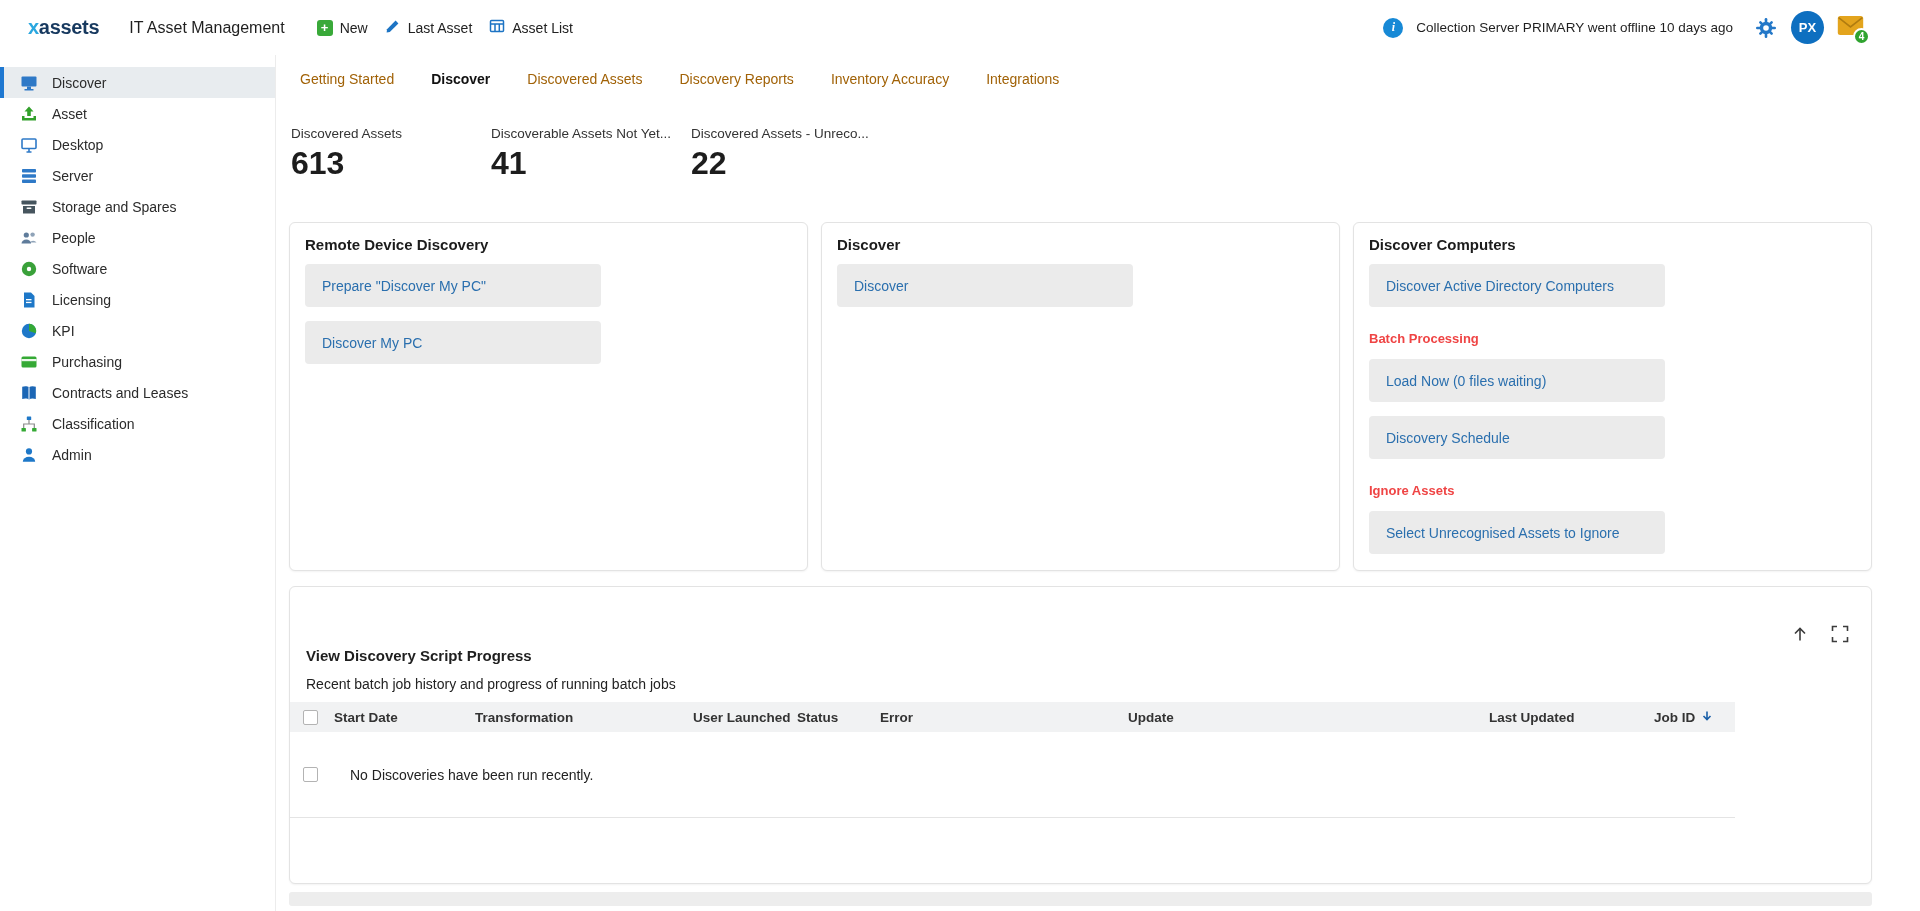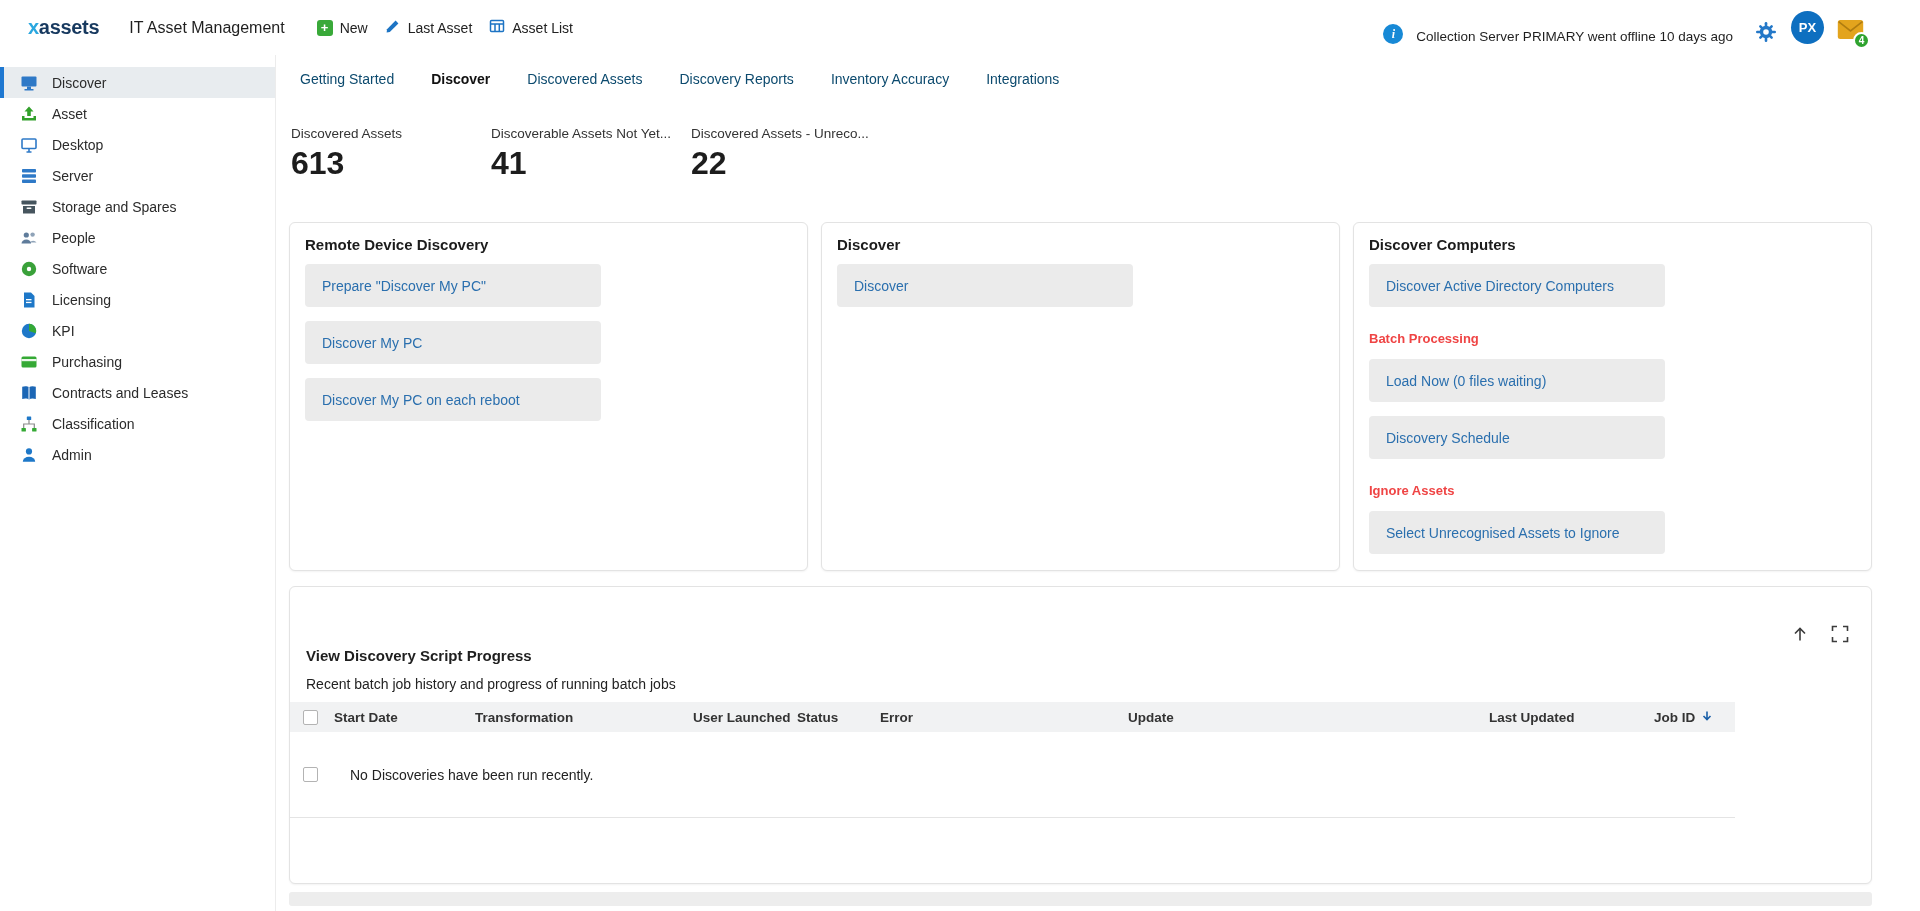--- a/index.html
+++ b/index.html
@@ -13,40 +13,40 @@
   .logo .lx { color: #2aa7df; }
   .logo .lrest { color: #17395f; }
   .app-title { margin-left: 30px; font-size: 16px; color: #1f1f1f; white-space: nowrap; }
   .top-actions { display: flex; align-items: center; margin-left: 32px; gap: 17px; }
   .top-action { display: flex; align-items: center; gap: 7px; font-size: 14px; color: #222; cursor: pointer; white-space: nowrap; }
   .plus-box { width: 16px; height: 16px; background: #39a939; border-radius: 3px; color: #fff; display: flex; align-items: center; justify-content: center; font-size: 13px; font-weight: 700; line-height: 1; }
   .plus-box::before { content: "+"; }
   .searchbox { margin-left: 14px; width: 512px; height: 38px; border: 1px solid #cfcfcf; border-radius: 3px; display: flex; align-items: center; padding: 0 11px; gap: 8px; background: #fff; }
   .searchbox input { flex: 1; border: none; outline: none; font-size: 14px; color: #333; font-family: inherit; background: transparent; }
   .searchbox input::placeholder { color: #8b8b8b; }
-  .top-right { margin-left: auto; display: flex; align-items: flex-end; gap: 13px; }
+  .top-right { margin-left: auto; display: flex; align-items: center; gap: 13px; }
   .info-badge { width: 20px; height: 20px; border-radius: 50%; background: #1789d6; color: #fff; display: flex; align-items: center; justify-content: center; font-size: 12px; font-weight: 700; font-style: italic; font-family: "Liberation Serif", serif; flex: none; }
   .info-badge::before { content: "i"; }
   .notif-text { font-size: 13.5px; color: #1f1f1f; white-space: nowrap; }
   .gear-wrap { margin-left: 8px; cursor: pointer; display: flex; }
   .avatar { width: 33px; height: 33px; border-radius: 50%; background: #0e6fc0; color: #fff; font-size: 13px; font-weight: 700; display: flex; align-items: center; justify-content: center; cursor: pointer; flex: none; }
   .mail { position: relative; cursor: pointer; display: flex; }
   .mail-badge { position: absolute; right: -6px; bottom: -5px; min-width: 17px; height: 17px; border-radius: 50%; background: #2fa32f; border: 2px solid #fff; color: #fff; font-size: 10px; font-weight: 700; display: flex; align-items: center; justify-content: center; }
 
   
   .layout { display: flex; height: 856px; }
   .sidebar { width: 276px; flex: none; border-right: 1px solid #ececec; padding-top: 12px; background: #fff; }
   .side-item { height: 31px; display: flex; align-items: center; gap: 13px; padding-left: 15px; font-size: 14px; color: #2b2b2b; cursor: pointer; border-left: 4px solid transparent; }
   .side-item.active { background: #e8ecef; border-left-color: #1f78d1; }
   .sicon { width: 20px; display: flex; justify-content: center; flex: none; }
   .main { flex: 1; padding: 0 48px 0 13px; overflow: hidden; }
 
   
   .tabs { display: flex; gap: 37px; margin-top: 7px; height: 34px; align-items: center; padding-left: 11px; }
-  .tab { font-size: 14px; color: #0c4a6e; cursor: pointer; white-space: nowrap; }
+  .tab { font-size: 14px; color: #a16207; cursor: pointer; white-space: nowrap; }
   .tab.active { color: #111; font-weight: 700; }
 
   
   .stats { display: flex; margin-top: 30px; padding-left: 2px; }
   .stat { width: 200px; }
   .stat-label { font-size: 13.5px; color: #333; white-space: nowrap; overflow: hidden; }
   .stat-value { margin-top: 4px; font-size: 32px; font-weight: 700; color: #1d1d1d; }
 
   
   .cards { display: flex; gap: 13px; margin-top: 40px; height: 349px; }
@@ -292,21 +292,20 @@
           <div class="stat-value">22</div>
         </div>
       </div>
 
       <div class="cards">
 
         <div class="card">
           <div class="card-title">Remote Device Discovery</div>
           <div class="card-btn">Prepare "Discover My PC"</div>
           <div class="card-btn">Discover My PC</div>
-          <div class="card-btn">Discover My PC on each reboot</div>
         </div>
 
         <div class="card">
           <div class="card-title">Discover</div>
           <div class="card-btn">Discover</div>
         </div>
 
         <div class="card">
           <div class="card-title">Discover Computers</div>
           <div class="card-btn">Discover Active Directory Computers</div>

